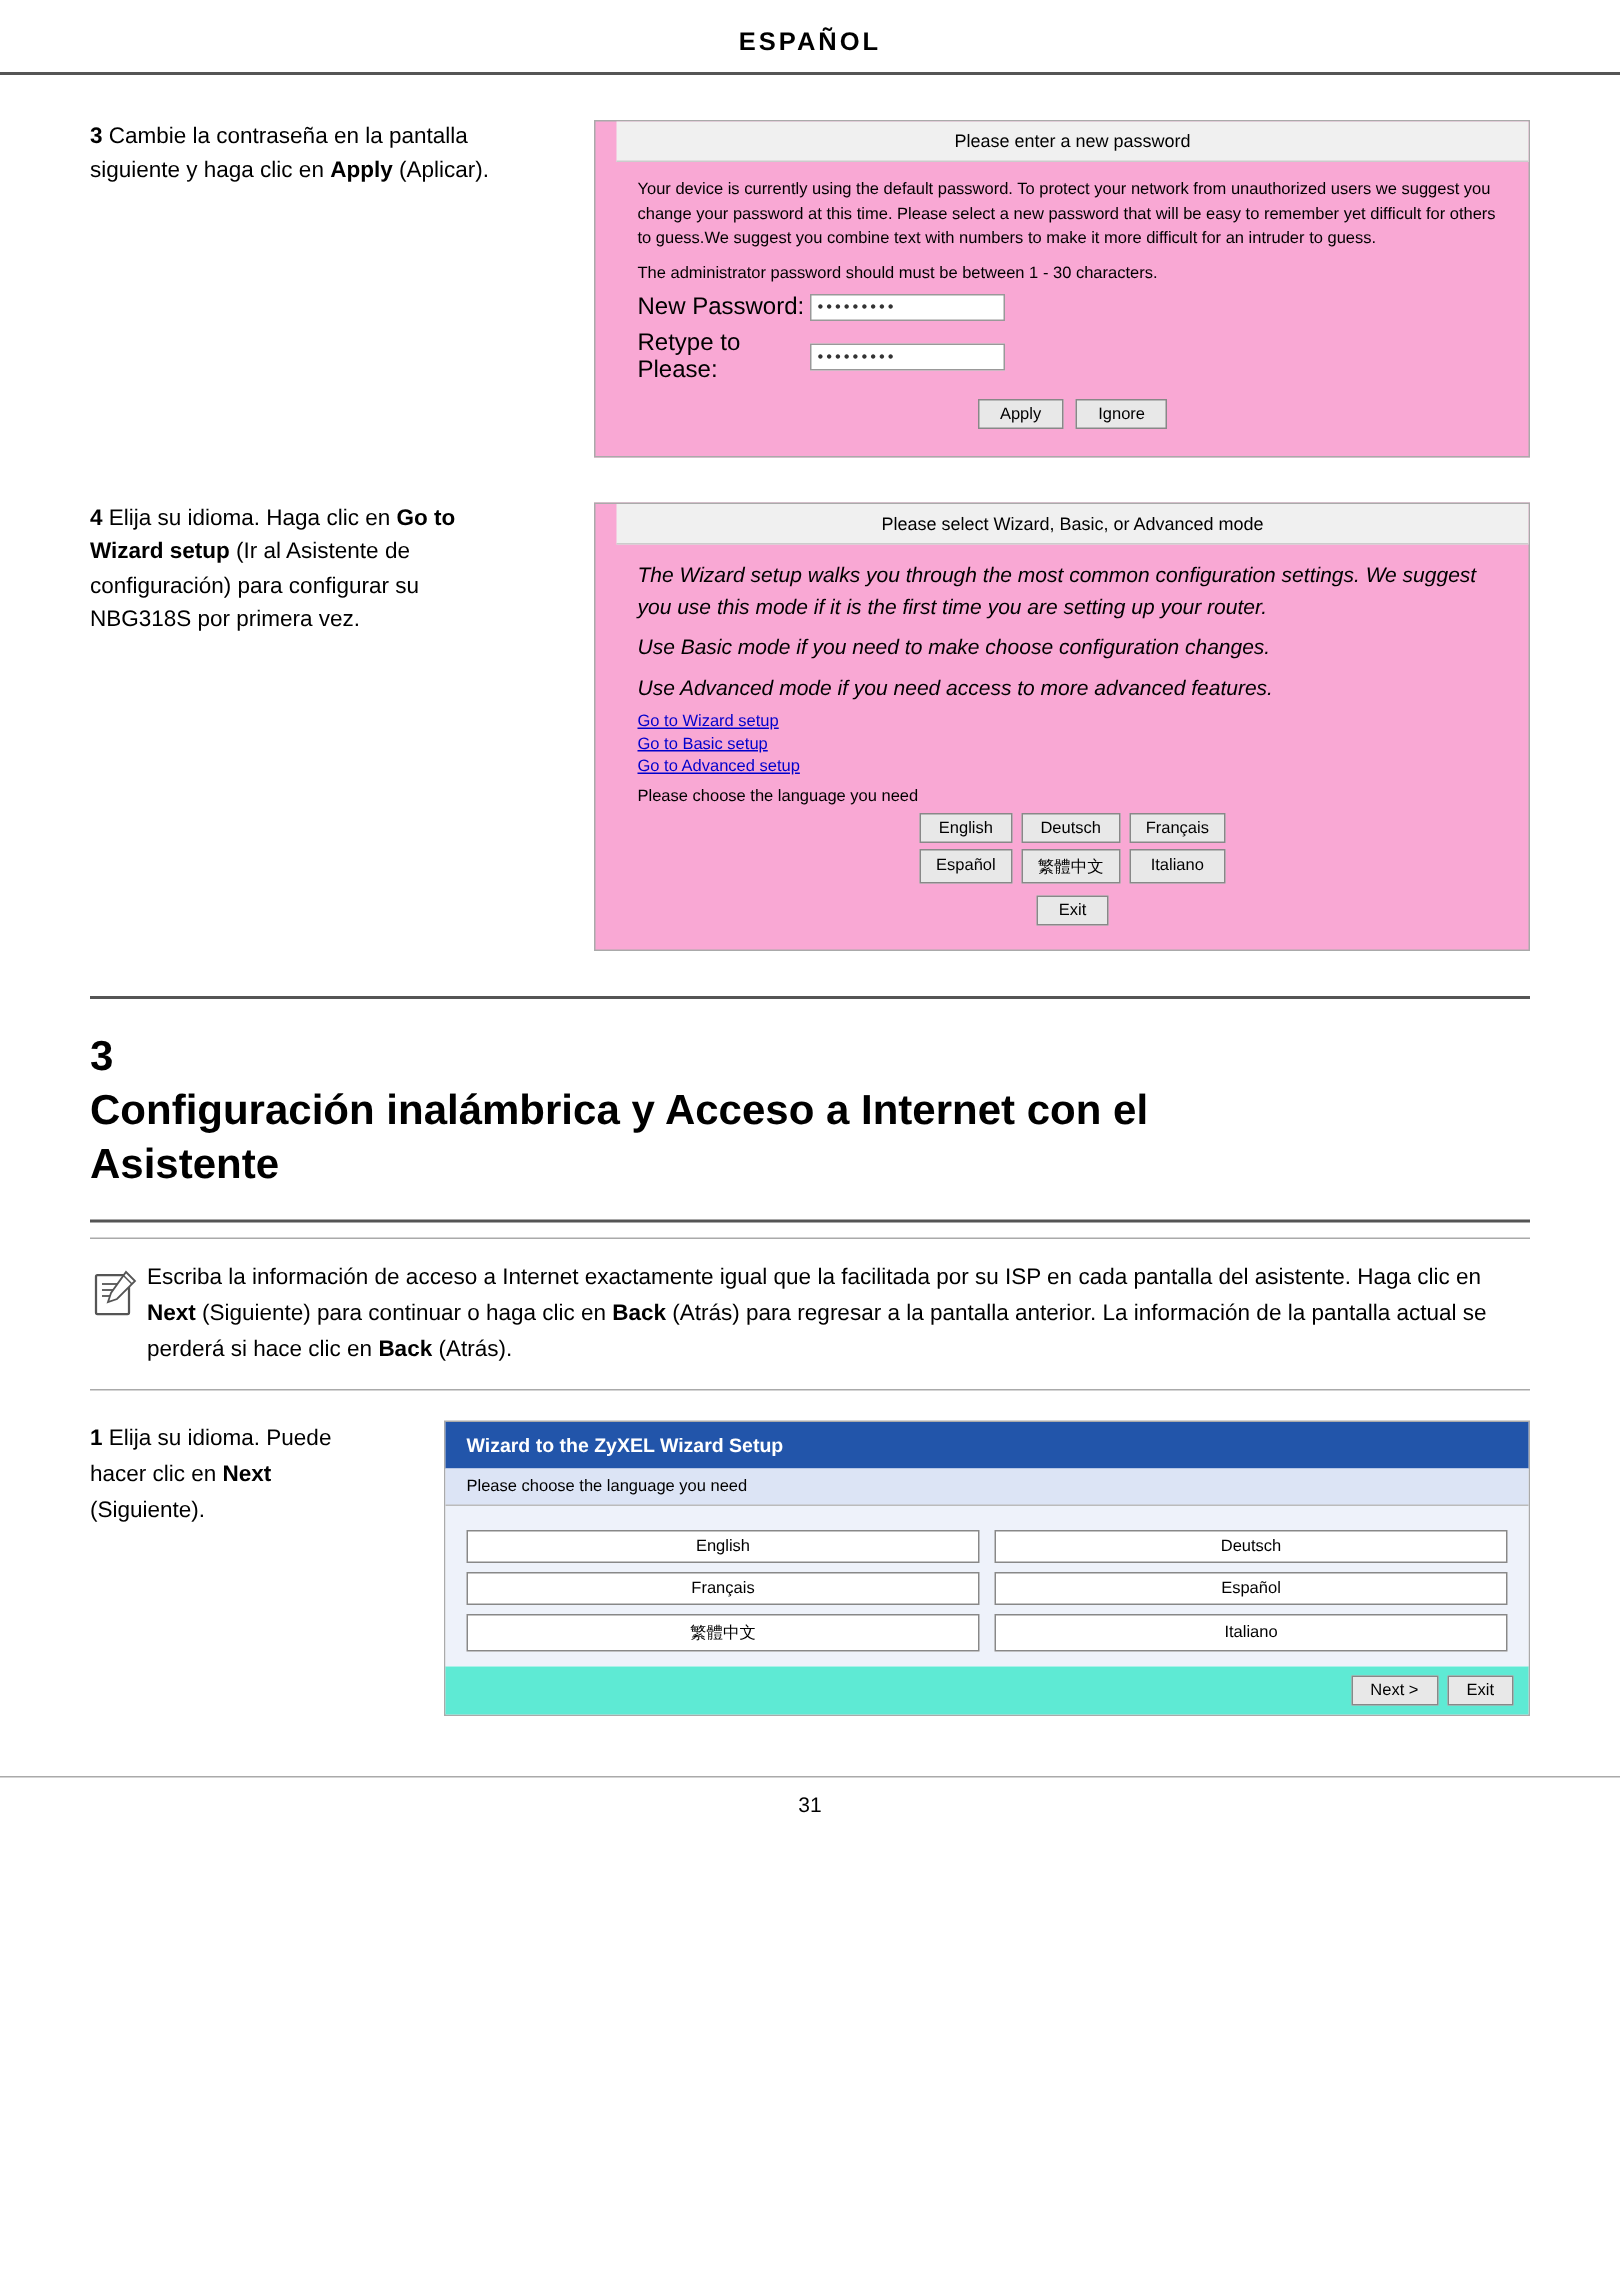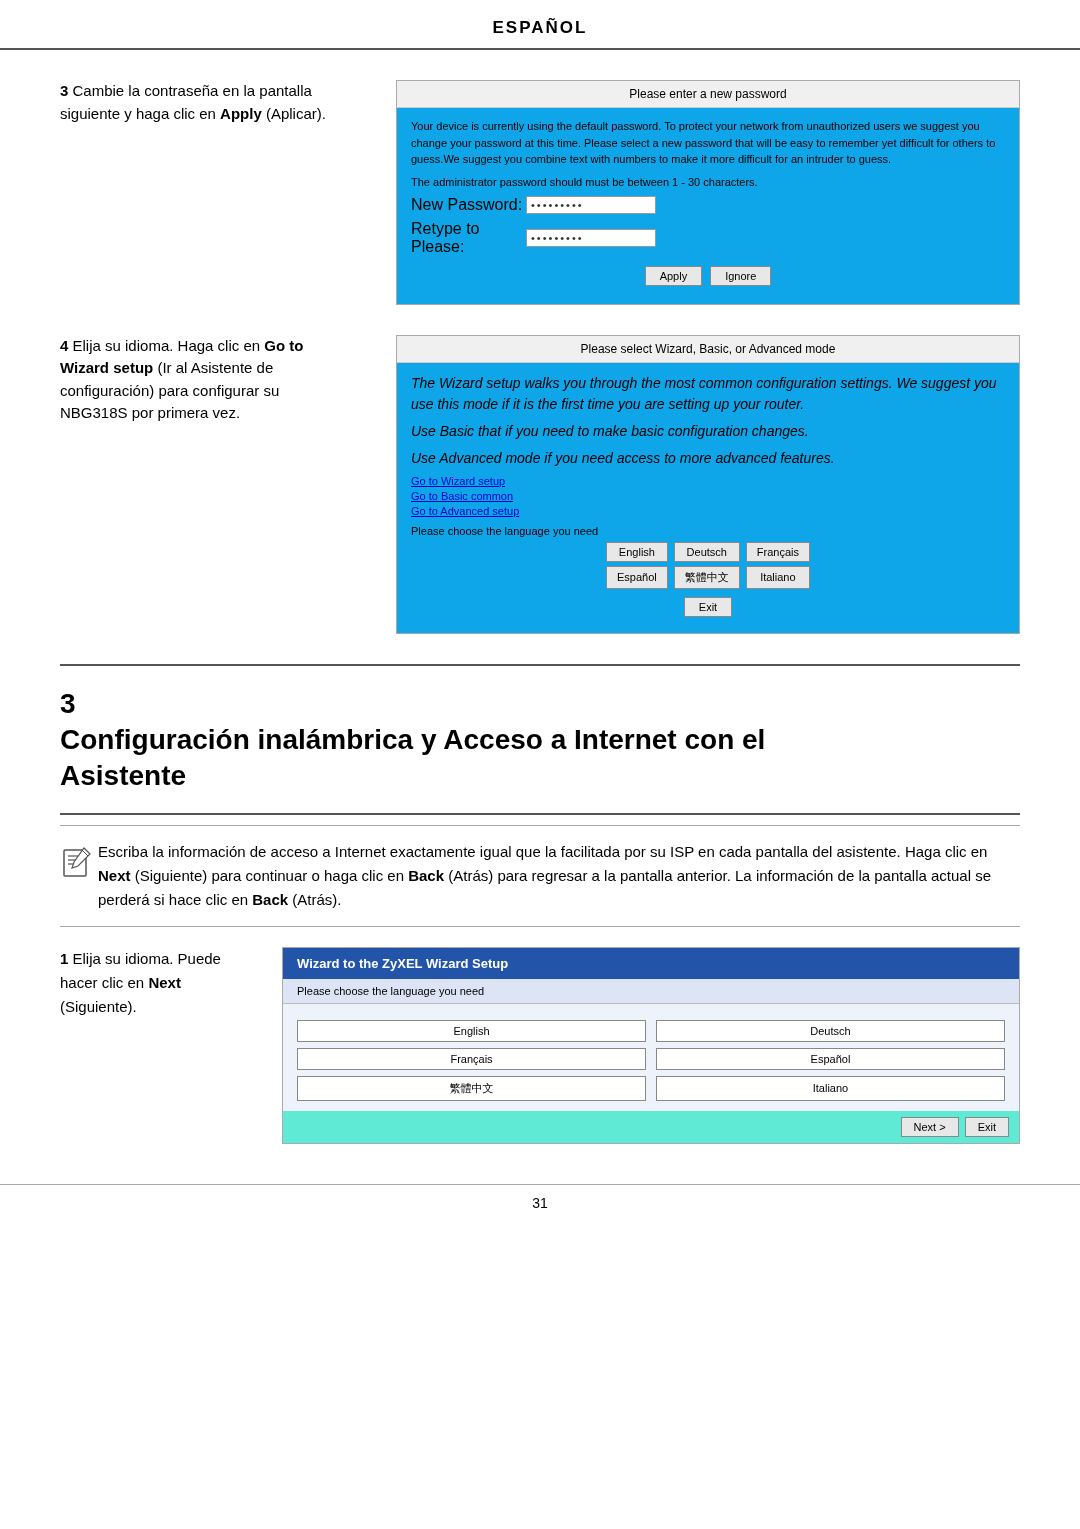--- a/index.html
+++ b/index.html
@@ -41,23 +41,24 @@
       font-size: 15px;
       line-height: 1.5;
     }
     .two-col .right-panel {
       flex: 1;
     }
 
     
     .panel-box {
       border: 1px solid #aaa;
-      background: #0ea5e9;
+      background: #f9a8d4;
       font-size: 12px;
       color: #000;
+      padding-left: 14px;
     }
     .panel-title {
       text-align: center;
       padding: 6px 10px;
       border-bottom: 1px solid #ccc;
       font-size: 12px;
       color: #000;
       background: #f0f0f0;
     }
     .panel-body {
@@ -243,21 +244,21 @@
       background: #e8e8e8;
       padding: 3px 12px;
       font-size: 11px;
       cursor: pointer;
     }
 
     
     .bottom-section {
       display: flex;
       align-items: flex-start;
-      gap: 22px;
+      gap: 36px;
       padding-bottom: 30px;
     }
     .bottom-left {
       flex: 0 0 200px;
       font-size: 15px;
       line-height: 1.6;
     }
     .bottom-right {
       flex: 1;
     }
@@ -314,24 +315,24 @@
   <div class="two-col" style="padding-top:10px;">
     <div class="left-text">
       <span class="bold">4</span>
       <span>Elija su idioma. Haga clic en </span><span class="bold">Go to Wizard setup</span><span> (Ir al Asistente de configuración) para configurar su NBG318S por primera vez.</span>
     </div>
     <div class="right-panel">
       <div class="panel-box">
         <div class="panel-title">Please select Wizard, Basic, or Advanced mode</div>
         <div class="panel-mode-body">
           <div class="mode-desc">The Wizard setup walks you through the most common configuration settings. We suggest you use this mode if it is the first time you are setting up your router.</div>
-          <div class="mode-desc">Use Basic that if you need to make basic configuration changes.</div>
+          <div class="mode-desc">Use Basic mode if you need to make choose configuration changes.</div>
           <div class="mode-desc">Use Advanced mode if you need access to more advanced features.</div>
           <span class="mode-link">Go to Wizard setup</span>
-          <span class="mode-link">Go to Basic common</span>
+          <span class="mode-link">Go to Basic setup</span>
           <span class="mode-link">Go to Advanced setup</span>
           <div class="mode-lang-label">Please choose the language you need</div>
           <div class="lang-grid">
             <button class="lang-btn">English</button>
             <button class="lang-btn">Deutsch</button>
             <button class="lang-btn">Français</button>
             <button class="lang-btn">Español</button>
             <button class="lang-btn">繁體中文</button>
             <button class="lang-btn">Italiano</button>
           </div>

